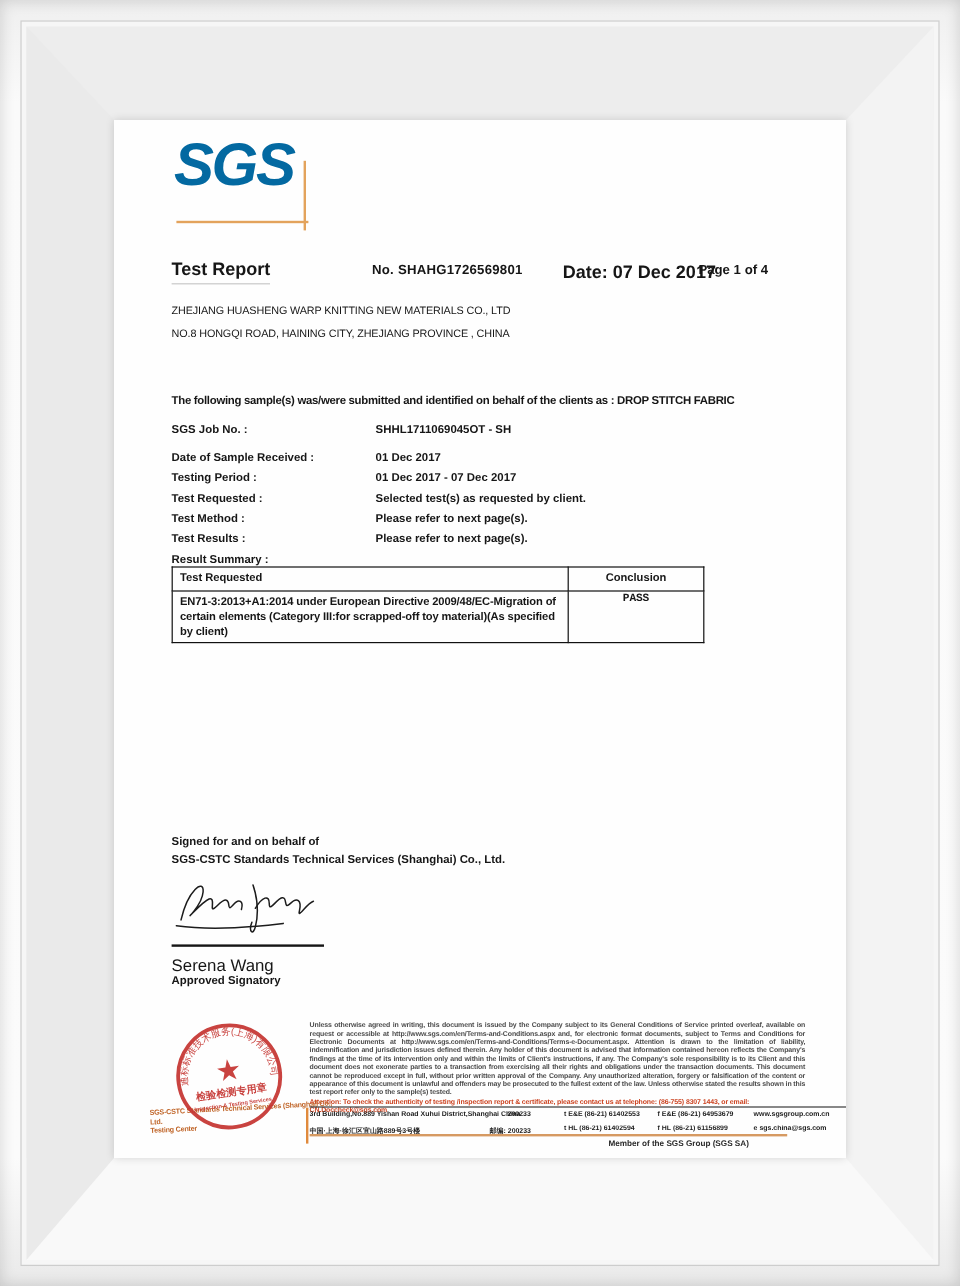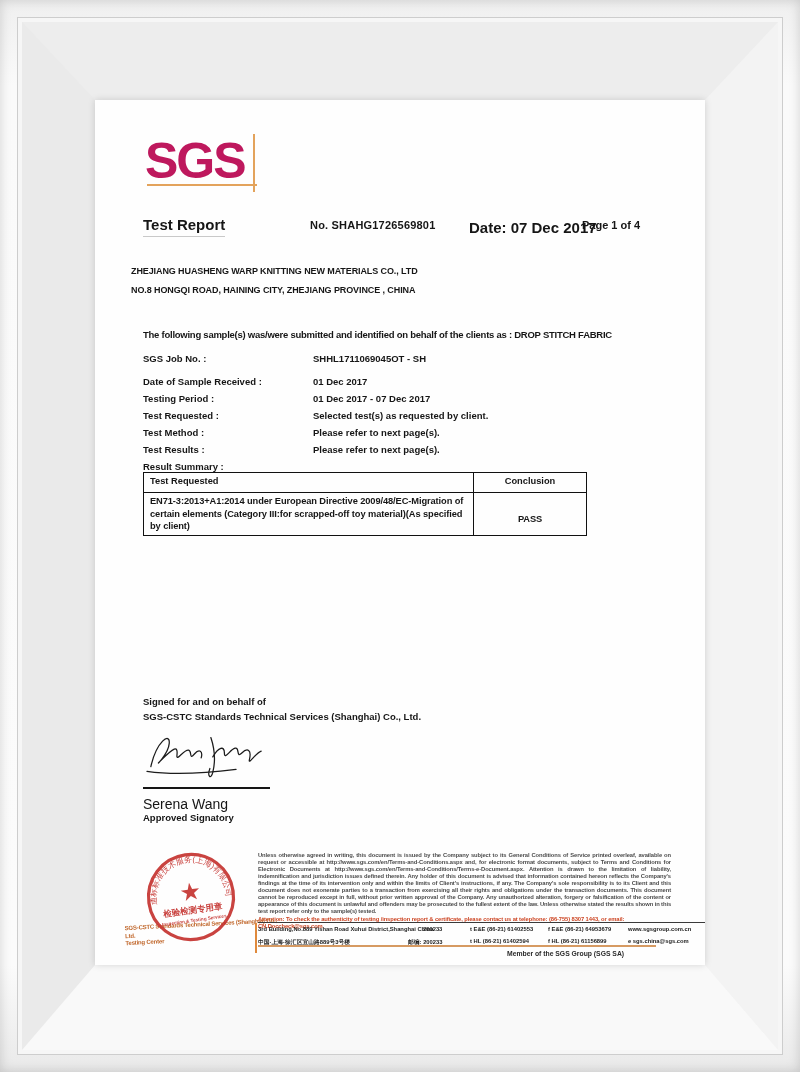--- a/index.html
+++ b/index.html
@@ -10,44 +10,44 @@
   
   .frame-outer{position:absolute;inset:0;background:linear-gradient(180deg,#efefef 0%,#fafafa 8%,#fbfbfb 90%,#e9e9e9 100%);box-shadow:inset 0 0 12px rgba(0,0,0,.16);}
   .frame-line{position:absolute;inset:17px;border:1.5px solid #cdcdcd;background:#f6f6f6;}
   .mat{position:absolute;inset:22px;box-sizing:border-box;border-style:solid;
        border-width:78px 73px 85px 73px;
        border-top-color:#ededed;border-right-color:#f3f3f3;border-bottom-color:#f9f9f9;border-left-color:#eaeaea;}
   
   .paper{position:absolute;left:95px;top:100px;width:610px;height:865px;background:#fefefe;box-shadow:0 0 7px rgba(0,0,0,.15);color:#161616;}
   .abs{position:absolute;}
   
-  .logo-text{left:50px;top:36px;font-size:50px;font-weight:bold;color:#be185d;letter-spacing:-2px;line-height:1;}
+  .logo-text{left:50px;top:12px;font-size:50px;font-weight:bold;color:#0369a1;letter-spacing:-2px;line-height:1;font-style:italic;}
   .logo-hline{left:52px;top:84px;width:110px;height:2px;background:#e3a35c;}
   .logo-vline{left:158px;top:34px;width:2px;height:58px;background:#e3a35c;}
   
   .hdr{top:116px;left:48px;width:515px;height:22px;}
   .hdr .title{position:absolute;left:0;top:0;font-size:15px;font-weight:bold;border-bottom:1px solid #c9c9c9;padding-bottom:3px;}
   .hdr .no{position:absolute;left:167px;top:3px;font-size:11px;font-weight:bold;letter-spacing:.2px;}
   .hdr .dt{position:absolute;left:326px;top:3px;font-size:15px;font-weight:bold;}
   .hdr .pg{position:absolute;left:439px;top:3px;font-size:11px;font-weight:bold;}
   
-  .client{left:36px;top:150px;font-size:9px;font-weight:bold;letter-spacing:-.1px;line-height:19px;margin-top:12px;}
+  .client{left:48px;top:150px;font-size:9px;font-weight:normal;letter-spacing:-.1px;line-height:19px;}
   .intro{left:48px;top:229px;font-size:9.5px;font-weight:bold;letter-spacing:-.25px;width:520px;white-space:nowrap;}
   
   .frow{left:48px;width:515px;height:13px;font-size:9.5px;font-weight:bold;}
   .frow .lab{position:absolute;left:0;top:0;}
   .frow .val{position:absolute;left:142px;top:0;margin-left:28px;}
   
   .rsum{left:48px;top:361px;font-size:9.5px;font-weight:bold;}
   table.res{position:absolute;left:48px;top:372px;width:444px;border-collapse:collapse;table-layout:fixed;}
   table.res th,table.res td{border:1.4px solid #111;font-size:9.3px;line-height:12.5px;padding:2px 6px;vertical-align:top;}
   table.res th{font-weight:bold;text-align:left;height:15px;}
   table.res th.conc,table.res td.conc{width:100px;text-align:center;font-weight:bold;}
   table.res td{font-weight:600;letter-spacing:-.1px;}
-  table.res td.conc{padding-top:20px;}
+  table.res td.conc{padding-top:0;font-family:Liberation Mono, monospace;}
   
   .sgn1{left:48px;top:596px;font-size:9.5px;font-weight:bold;}
   .sgn2{left:48px;top:611px;font-size:9.5px;font-weight:bold;}
   .sigsvg{left:44px;top:624px;width:135px;height:60px;}
   .sig-underline{left:48px;top:687px;width:127px;height:2px;background:#161616;}
   .sgn-name{left:48px;top:696px;font-size:14px;font-weight:normal;}
   .sgn-role{left:48px;top:712px;font-size:9.5px;font-weight:bold;}
   
   .stamp{left:50px;top:751px;width:92px;height:92px;transform:rotate(-8deg);opacity:.92;}
   .stamp-co{left:30px;top:821px;width:160px;font-size:6px;line-height:7.5px;color:#c0662a;transform:rotate(-3deg);font-weight:bold;letter-spacing:-.2px;}

